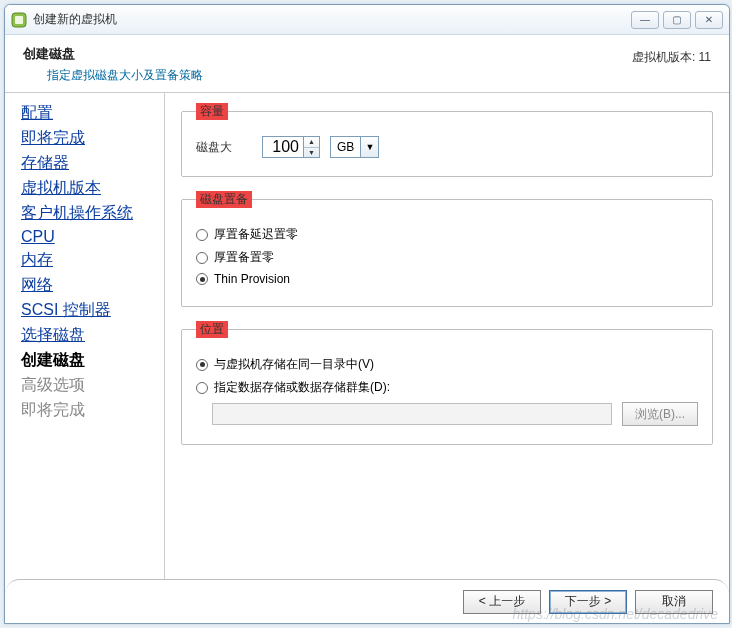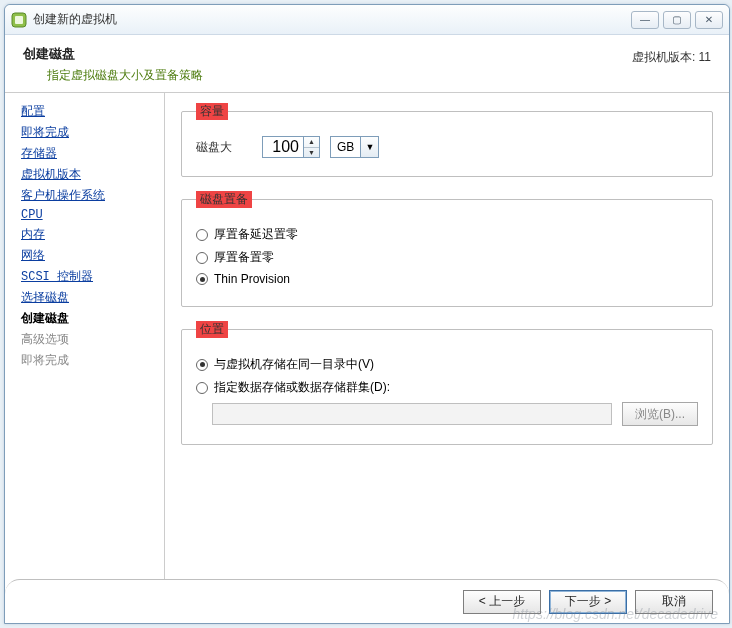--- a/index.html
+++ b/index.html
@@ -46,43 +46,42 @@
       display: flex; align-items:center; justify-content:center;
       font-size: 10px; color:#4a5a6a;
       cursor: pointer;
     }
     .header-section {
       padding: 10px 18px 8px 18px;
       border-bottom: 1px solid #ccc;
       position: relative;
     }
     .header-title { font-weight: bold; font-size: 13px; color:#222; }
-    .header-sub { margin-left: 24px; margin-top: 4px; color:#4d7c0f; }
+    .header-sub { margin-left: 24px; margin-top: 4px; color:#0369a1; }
     .header-version {
       position: absolute; right: 18px; top: 14px;
       color:#333;
     }
     .body {
       flex: 1;
       display: flex;
       overflow: hidden;
     }
     .sidebar {
       width: 160px;
       border-right: 1px solid #ccc;
       padding: 10px 4px 10px 16px;
       background:#fff;
     }
     .side-item {
       color: #0b3ea0;
       text-decoration: underline;
       margin-bottom: 4px;
       cursor: pointer;
-      font-size: 12px;
-      font-family: Liberation Mono, monospace;
+      font-size: 16px;
     }
     .side-item.current {
       color: #000;
       font-weight: bold;
       text-decoration: none;
     }
     .side-item.disabled {
       color: #888;
       text-decoration: none;
       cursor: default;

